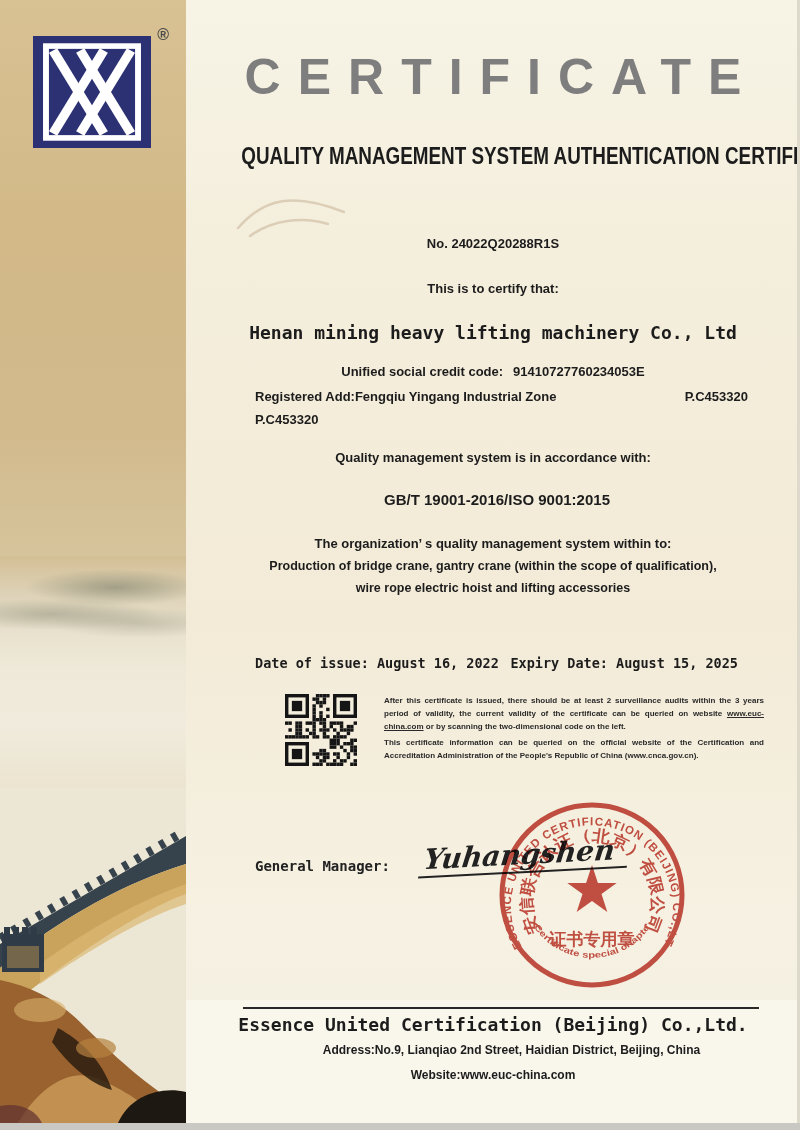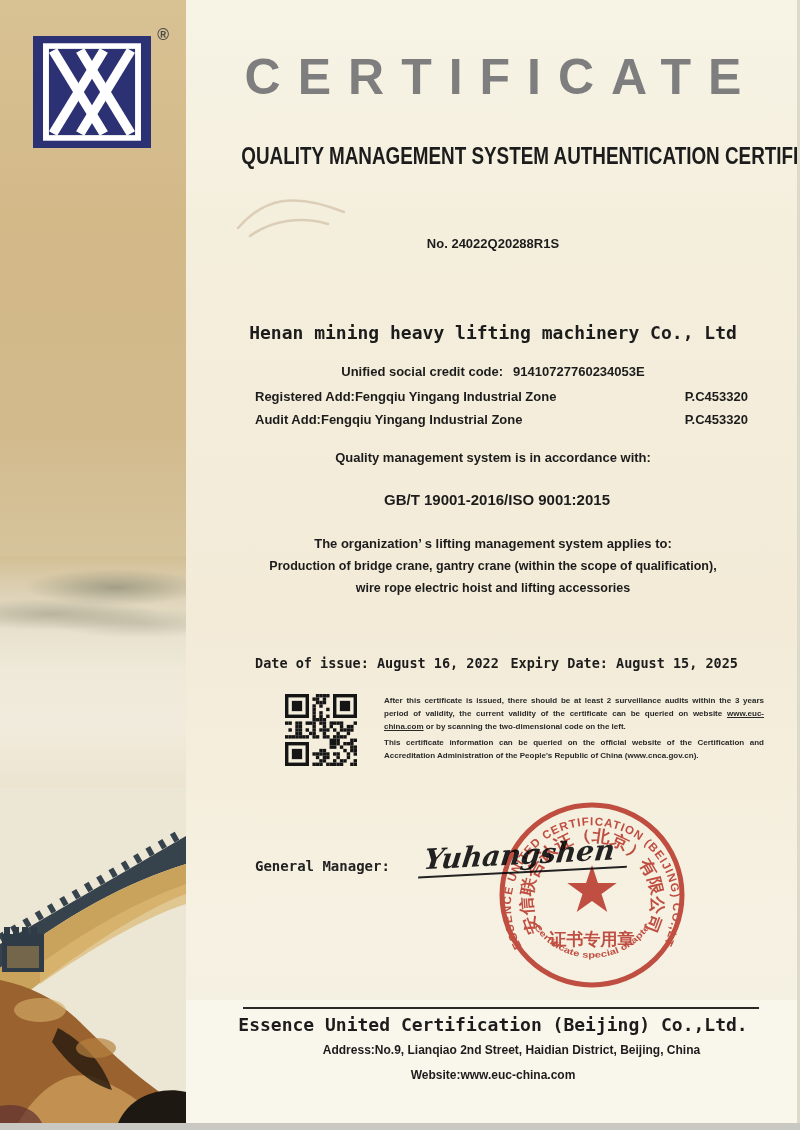--- a/index.html
+++ b/index.html
@@ -135,35 +135,35 @@
   </div>
 
   <svg class="mark" viewBox="0 0 130 60">
     <path d="M6,42 C32,12 62,6 112,26 M18,50 C40,34 70,30 96,38" stroke="#b59a7a" stroke-width="2.5" fill="none" stroke-linecap="round"></path>
   </svg>
 
   <div class="main-center title" style="position:absolute;">CERTIFICATE</div>
   <div class="main-center subtitle" style="position:absolute;">QUALITY MANAGEMENT SYSTEM AUTHENTICATION CERTIFICATE</div>
 
   <div class="main-center cert-no" style="position:absolute;">No. 24022Q20288R1S</div>
+  <div class="main-center certify" style="position:absolute;">This is to certify that:</div>
   <div class="main-center company" style="position:absolute;">Henan mining heavy lifting machinery Co., Ltd</div>
   <div class="main-center credit" style="position:absolute;">
     <span>Unified social credit code:</span><span class="val">91410727760234053E</span>
   </div>
   <div class="addr-row addr1">
     <span>Registered Add:Fengqiu Yingang Industrial Zone</span>
     <span>P.C453320</span>
   </div>
   <div class="addr-row addr2">
-    <span>Audit Add:Fengqiu Yingang Industrial Zone</span>
     <span>P.C453320</span>
   </div>
   <div class="main-center accordance" style="position:absolute;">Quality management system is in accordance with:</div>
   <div class="main-center standard" style="position:absolute;padding-left:8px;">GB/T 19001-2016/ISO 9001:2015</div>
-  <div class="main-center applies" style="position:absolute;">The organization’ s lifting management system applies to:</div>
+  <div class="main-center applies" style="position:absolute;">The organization’ s quality management system within to:</div>
   <div class="main-center scope2" style="position:absolute;">wire rope electric hoist and lifting accessories</div>
   <div class="main-center scope1" style="position:absolute;">Production of bridge crane, gantry crane (within the scope of qualification),</div>
 
   <div class="dates">
     <span>Date of issue: August 16, 2022</span>
     <span>Expiry Date: August 15, 2025</span>
   </div>
 
   <svg class="qr" id="qr" viewBox="0 0 72 72">
       <rect x="30.857142857142854" y="0" width="3.4285714285714284" height="3.4285714285714284" fill="#151515"></rect>

